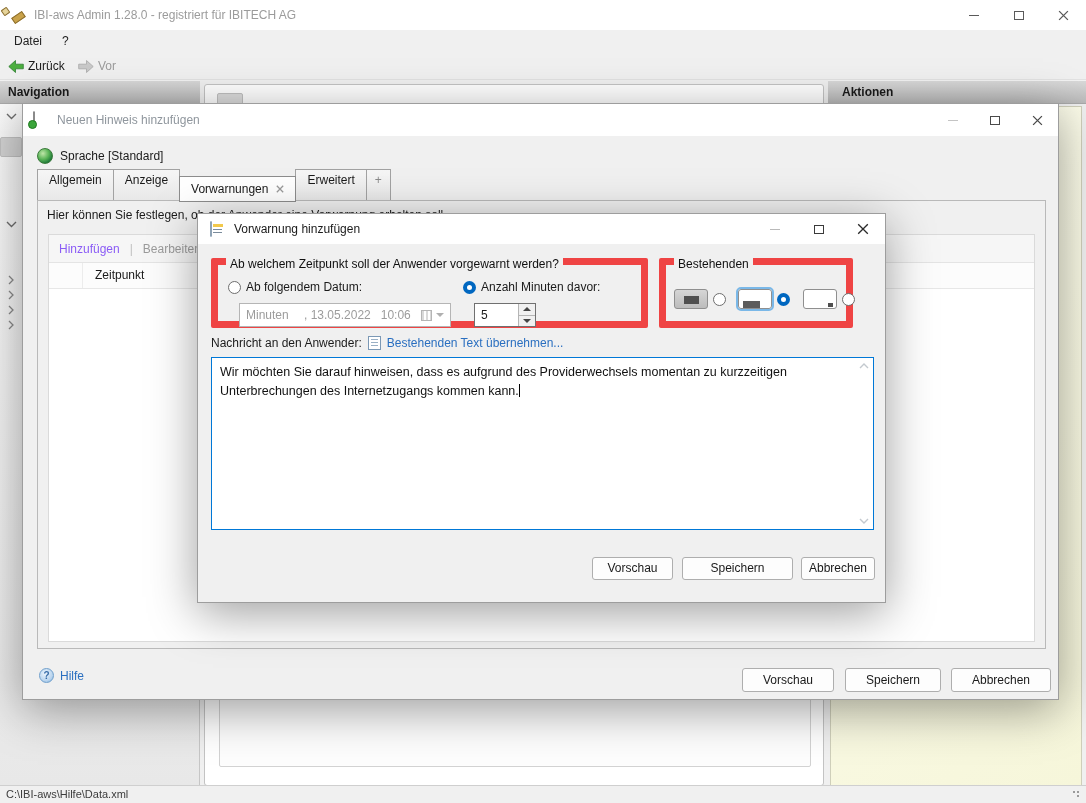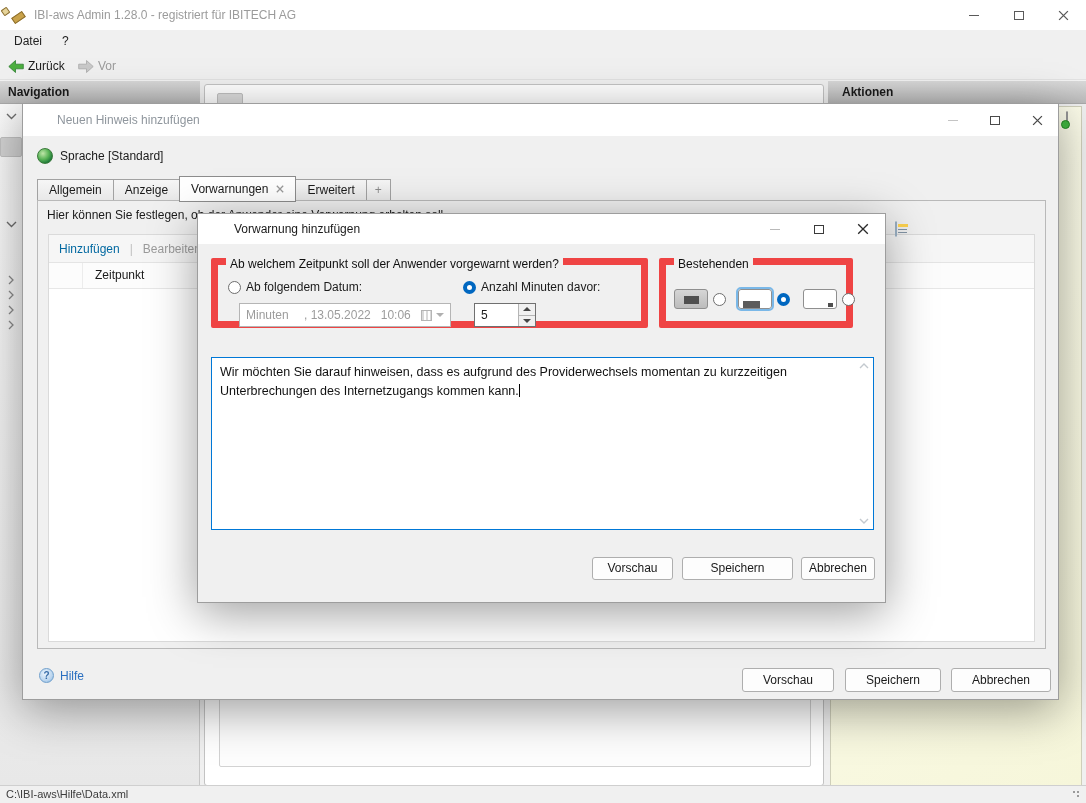--- a/index.html
+++ b/index.html
@@ -28,31 +28,31 @@
   .statusbar { left:0; top:785px; width:1086px; height:18px; background:#f0f0f0; border-top:1px solid #cfcfcf; }
   .statusbar .path { position:absolute; left:6px; top:0; line-height:17px; font-size:11px; color:#3c3c3c; }
   .grip { position:absolute; right:4px; bottom:3px; width:10px; height:10px;
           background:radial-gradient(circle at 2px 2px,#9a9a9a 1px,transparent 1.4px),
                      radial-gradient(circle at 6px 2px,#9a9a9a 1px,transparent 1.4px),
                      radial-gradient(circle at 6px 6px,#9a9a9a 1px,transparent 1.4px),
                      radial-gradient(circle at 2px 6px,transparent 0,transparent 100%); }
 
   
   .dialog { background:#f0f0f0; border:1px solid #9d9d9d; box-shadow:0 10px 45px rgba(0,0,0,.38); }
-  .dlg-titlebar { position:absolute; left:0; top:0; right:0; background:#fff;text-align:right; }
+  .dlg-titlebar { position:absolute; left:0; top:0; right:0; background:#fff; }
   .dlg-title { position:absolute; line-height:32px; }
   .btn { background:#fdfdfd; border:1px solid #aeaeae; border-radius:3px; text-align:center; cursor:default; }
   .link { color:#2a6fc0; }
 
   
   #hinweis { left:22px; top:103px; width:1037px; height:597px; z-index:10; }
   #hinweis .dlg-titlebar { height:32px; }
   #hinweis .dlg-title { left:34px; color:#8f969d; }
   .tabrow { position:absolute; left:14px; top:71px; height:26px; display:flex; align-items:flex-end; }
-  .tab { height:22px; line-height:21px; padding:0 11px; background:linear-gradient(#f6f6f6,#e8e8e8); border:1px solid #a2a2a2; margin-right:-1px; color:#1a1a1a; position:relative; }
+  .tab { height:32px; line-height:21px; padding:0 11px; background:linear-gradient(#f6f6f6,#e8e8e8); border:1px solid #a2a2a2; margin-right:-1px; color:#1a1a1a; position:relative; }
   .tab.active { height:26px; line-height:24px; background:#fff; z-index:3; margin-bottom:-1px; border-color:#8d8d8d; display:flex; align-items:center; gap:8px; }
   .tab.plus { color:#8a8a8a; padding:0 8px; }
   .tabpanel { position:absolute; left:14px; top:96px; width:1009px; height:449px; border:1px solid #b9b9b9; background:#f0f0f0; z-index:1; }
   .listbox { position:absolute; left:10px; top:33px; width:987px; height:408px; border:1px solid #dadada; background:#fff; }
   .list-toolbar { height:28px; background:#f6f6f6; border-bottom:1px solid #e4e4e4; display:flex; align-items:center; padding-left:10px; gap:10px; }
   .list-header { height:26px; background:#fcfcfc; border-bottom:1px solid #e7e7e7; display:flex; }
   .list-header .col0 { width:34px; border-right:1px solid #ececec; }
   .list-header .col1 { padding-left:12px; line-height:25px; }
   .dlg-footer-btn { position:absolute; height:24px; line-height:22px; }
 
@@ -211,21 +211,21 @@
           </svg>
       </div>
       <div class="tab"><span>Erweitert</span></div>
       <div class="tab plus"><span>+</span></div>
     </div>
 
     <div class="tabpanel">
       <div class="abs" style="left:9px; top:7px;">Hier können Sie festlegen, ob der Anwender eine Vorwarnung erhalten soll.</div>
       <div class="listbox">
         <div class="list-toolbar">
-          <span style="color:#0369a1;">Hinzufügen</span>
+          <span style="color:#8b5cf6;">Hinzufügen</span>
           <span style="color:#c0c0c0;">|</span>
           <span style="color:#9b9b9b;">Bearbeiten</span>
         </div>
         <div class="list-header">
           <div class="col0"></div>
           <div class="col1">Zeitpunkt</div>
         </div>
       </div>
     </div>
 
@@ -302,20 +302,25 @@
         <span class="radio sel"></span>
       </div>
       <div class="opt" style="left:137px; top:24px;">
         <span class="monitor">
             <span class="dot-corner"></span>
           </span>
         <span class="radio"></span>
       </div>
     </div>
 
+    <div class="abs" style="left:13px; top:122px; display:flex; align-items:center; gap:6px;">
+      <span>Nachricht an den Anwender:</span>
+      <span class="paste-icon"></span>
+      <span class="link">Bestehenden Text übernehmen...</span>
+    </div>
 
     <div class="msgbox">
       <span>Wir möchten Sie darauf hinweisen, dass es aufgrund des Providerwechsels momentan zu kurzzeitigen Unterbrechungen des Internetzugangs kommen kann.</span><span class="caret"></span>
       <svg class="scroll-chevron" style="top:5px;" width="10" height="6" viewBox="0 0 10 6">
           <path d="M1 5 L5 1 L9 5" stroke="#c3c9cf" stroke-width="1.4" fill="none"></path>
         </svg>
       <svg class="scroll-chevron" style="bottom:5px;" width="10" height="6" viewBox="0 0 10 6">
           <path d="M1 1 L5 5 L9 1" stroke="#c3c9cf" stroke-width="1.4" fill="none"></path>
         </svg>
     </div>

